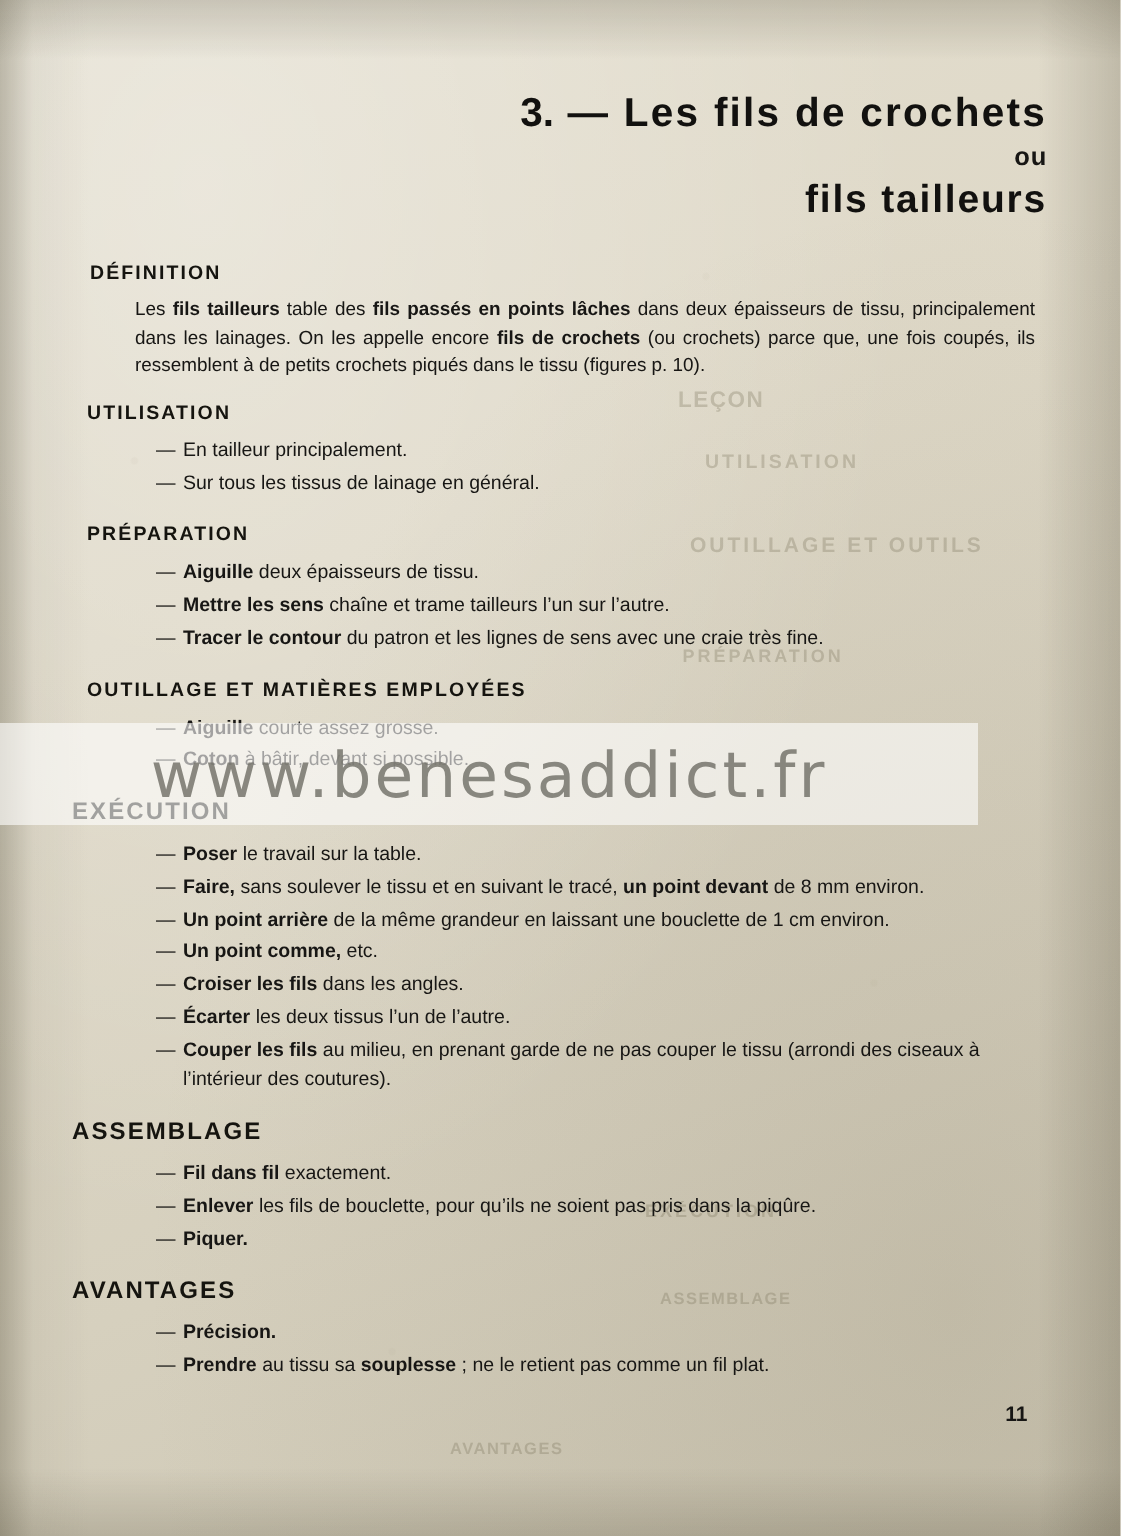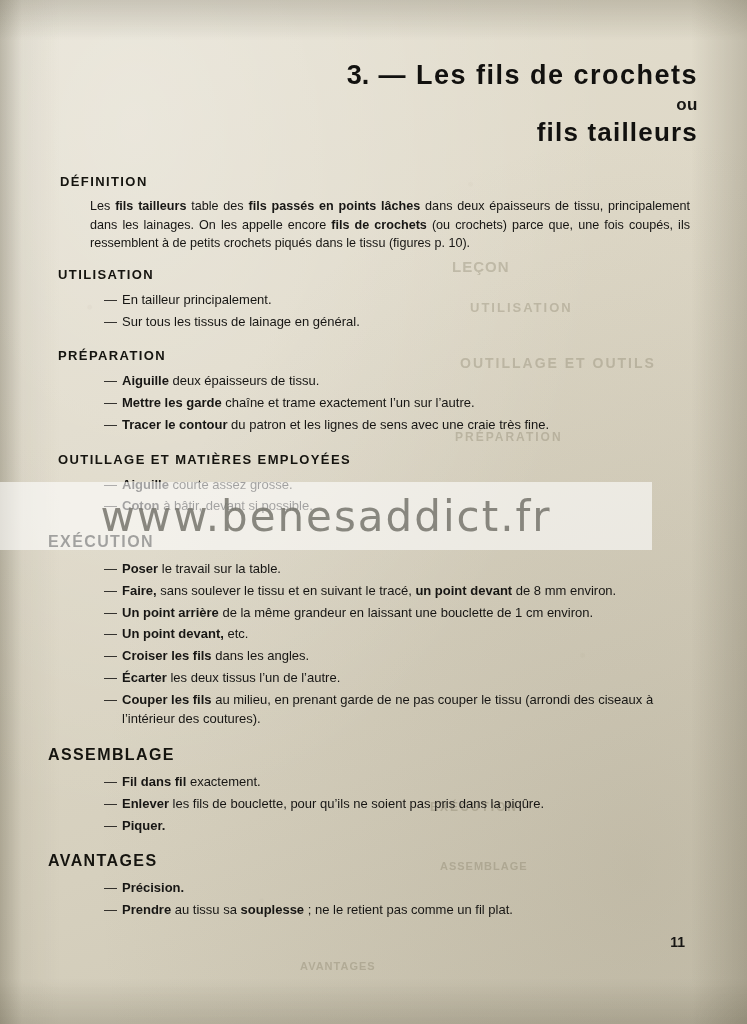--- a/index.html
+++ b/index.html
@@ -217,40 +217,40 @@
       <ul class="items">
           <li><span class="dash">—</span><span>En tailleur principalement.</span></li>
           <li><span class="dash">—</span><span>Sur tous les tissus de lainage en général.</span></li>
         </ul>
     </div>
 
     <div class="sec-wrap prep">
       <h2 class="sec">PRÉPARATION</h2>
       <ul class="items">
           <li><span class="dash">—</span><b>Aiguille</b><span> deux épaisseurs de tissu.</span></li>
-          <li><span class="dash">—</span><b>Mettre les garde</b><span> chaîne et trame exactement l’un sur l’autre.</span></li>
+          <li><span class="dash">—</span><b>Mettre les sens</b><span> chaîne et trame tailleurs l’un sur l’autre.</span></li>
           <li><span class="dash">—</span><b>Tracer le contour</b><span> du patron et les lignes de sens avec une craie très fine.</span></li>
         </ul>
     </div>
 
     <div class="sec-wrap outil">
       <h2 class="sec">OUTILLAGE ET MATIÈRES EMPLOYÉES</h2>
       <ul class="items">
           <li><span class="dash">—</span><b>Aiguille</b><span> courte assez grosse.</span></li>
           <li><span class="dash">—</span><b>Coton</b><span> à bâtir, devant si possible.</span></li>
         </ul>
     </div>
 
     <div class="sec-wrap exec">
       <h2 class="sec">EXÉCUTION</h2>
       <ul class="items">
           <li><span class="dash">—</span><b>Poser</b><span> le travail sur la table.</span></li>
           <li><span class="dash">—</span><b>Faire,</b><span> sans soulever le tissu et en suivant le tracé, </span><b>un point devant</b><span> de 8 mm environ.</span></li>
           <li><span class="dash">—</span><b>Un point arrière</b><span> de la même grandeur en laissant une bouclette de 1 cm environ.</span></li>
-          <li><span class="dash">—</span><b>Un point devant,</b><span> etc.</span></li>
+          <li><span class="dash">—</span><b>Un point comme,</b><span> etc.</span></li>
           <li><span class="dash">—</span><b>Croiser les fils</b><span> dans les angles.</span></li>
           <li><span class="dash">—</span><b>Écarter</b><span> les deux tissus l’un de l’autre.</span></li>
           <li><span class="dash">—</span><b>Couper les fils</b><span> au milieu, en prenant garde de ne pas couper le tissu (arrondi des ciseaux à l’intérieur des coutures).</span></li>
         </ul>
     </div>
 
     <div class="sec-wrap assem">
       <h2 class="sec">ASSEMBLAGE</h2>
       <ul class="items">
           <li><span class="dash">—</span><b>Fil dans fil</b><span> exactement.</span></li>

